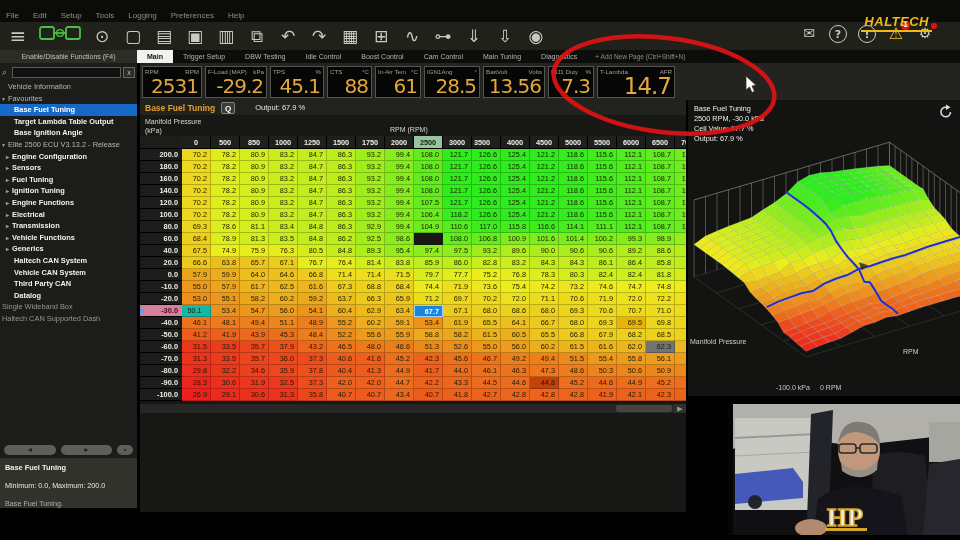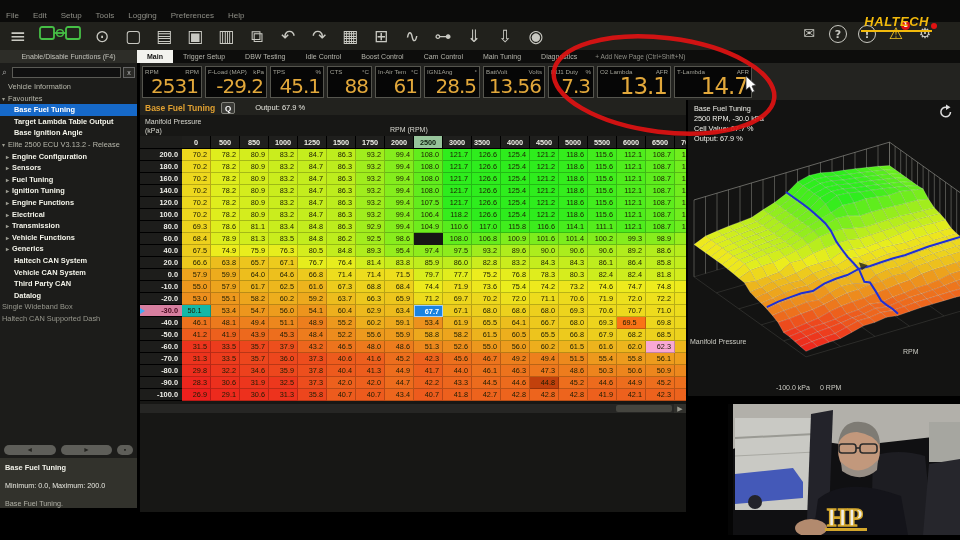--- a/index.html
+++ b/index.html
@@ -262,27 +262,20 @@
         </div>
         <div class="val">13.56</div>
       </div>
       <div class="gauge" style="width: 46px;">
         <div class="hd">
           <span>INJ1 Duty</span>
           <span>%</span>
         </div>
         <div class="val">7.3</div>
       </div>
-      <div class="gauge big" style="width: 74px;">
-        <div class="hd">
-          <span>O2 Lambda</span>
-          <span>AFR</span>
-        </div>
-        <div class="val">13.1</div>
-      </div>
       <div class="gauge big" style="width: 78px;">
         <div class="hd">
           <span>T-Lambda</span>
           <span>AFR</span>
         </div>
         <div class="val">14.7</div>
       </div>
     </div>
 
   <div id="mainpanel">
@@ -622,21 +615,21 @@
           <div class="cell" style="background: rgb(237, 152, 29);">55.2</div>
           <div class="cell" style="background: rgb(237, 174, 29);">60.2</div>
           <div class="cell" style="background: rgb(237, 169, 29);">59.1</div>
           <div class="cell" style="background: rgb(237, 145, 29);">53.4</div>
           <div class="cell" style="background: rgb(237, 181, 29);">61.9</div>
           <div class="cell" style="background: rgb(237, 196, 29);">65.5</div>
           <div class="cell" style="background: rgb(237, 190, 29);">64.1</div>
           <div class="cell" style="background: rgb(237, 201, 29);">66.7</div>
           <div class="cell" style="background: rgb(237, 207, 29);">68.0</div>
           <div class="cell" style="background: rgb(237, 212, 29);">69.3</div>
-          <div class="cell" style="background: #f97316; text-align: center;">69.5</div>
+          <div class="cell" style="background: #eab308;">69.5</div>
           <div class="cell" style="background: rgb(237, 214, 29);">69.8</div>
           <div class="cell" style="background: rgb(237, 215, 29);">70.0</div>
         </div>
         <div class="trw">
           <div class="rl">-50.0</div>
           <div class="cell" style="background: rgb(237, 93, 29);">41.2</div>
           <div class="cell" style="background: rgb(237, 96, 29);">41.9</div>
           <div class="cell" style="background: rgb(237, 105, 29);">43.9</div>
           <div class="cell" style="background: rgb(237, 110, 29);">45.3</div>
           <div class="cell" style="background: rgb(237, 124, 29);">48.4</div>
@@ -665,21 +658,21 @@
           <div class="cell" style="background: rgb(237, 122, 29);">48.0</div>
           <div class="cell" style="background: rgb(237, 124, 29);">48.6</div>
           <div class="cell" style="background: rgb(237, 136, 29);">51.3</div>
           <div class="cell" style="background: rgb(237, 141, 29);">52.6</div>
           <div class="cell" style="background: rgb(237, 152, 29);">55.0</div>
           <div class="cell" style="background: rgb(237, 156, 29);">56.0</div>
           <div class="cell" style="background: rgb(237, 174, 29);">60.2</div>
           <div class="cell" style="background: rgb(237, 179, 29);">61.5</div>
           <div class="cell" style="background: rgb(237, 180, 29);">61.6</div>
           <div class="cell" style="background: rgb(237, 181, 29);">62.0</div>
-          <div class="cell" style="background: #f9a8d4;">62.3</div>
+          <div class="cell" style="background: #737373;">62.3</div>
           <div class="cell" style="background: rgb(237, 183, 29);">62.5</div>
         </div>
         <div class="trw">
           <div class="rl">-70.0</div>
           <div class="cell" style="background: rgb(237, 51, 29);">31.3</div>
           <div class="cell" style="background: rgb(237, 60, 29);">33.5</div>
           <div class="cell" style="background: rgb(237, 70, 29);">35.7</div>
           <div class="cell" style="background: rgb(237, 71, 29);">36.0</div>
           <div class="cell" style="background: rgb(237, 77, 29);">37.3</div>
           <div class="cell" style="background: rgb(237, 91, 29);">40.6</div>

